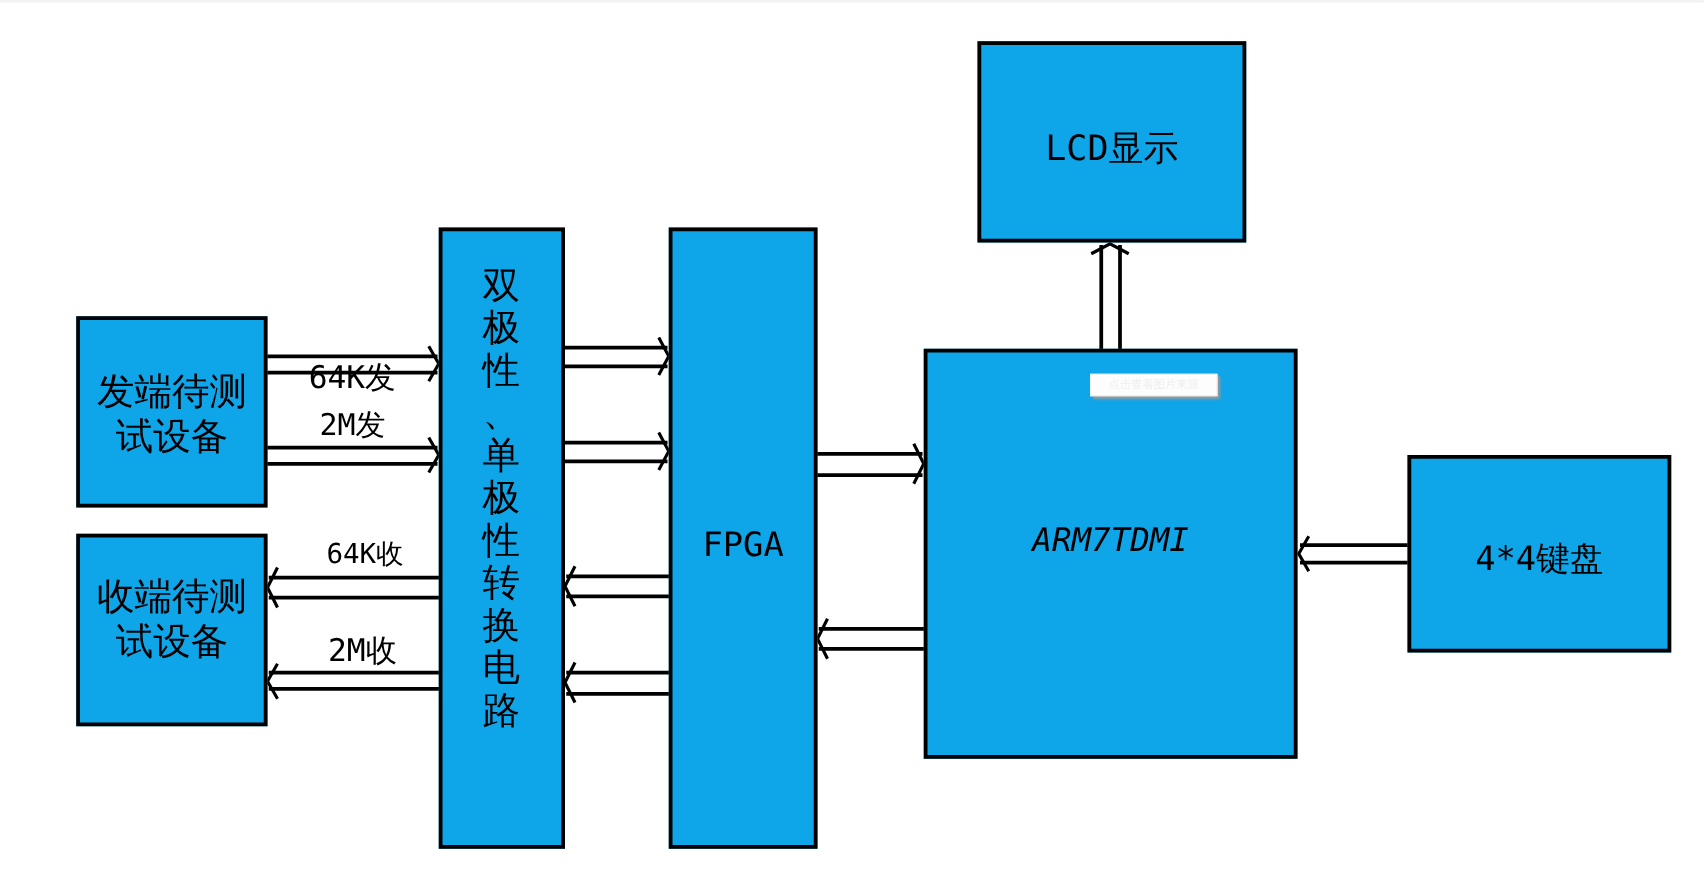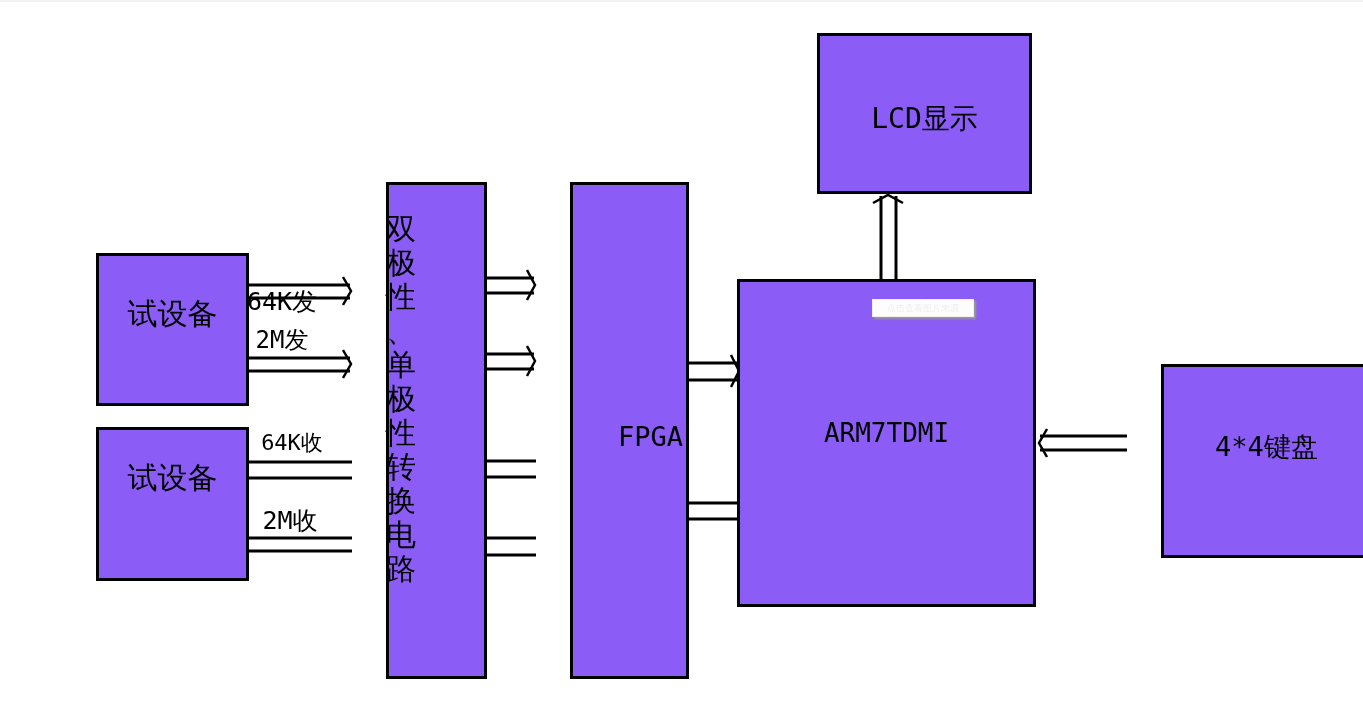--- a/index.html
+++ b/index.html
@@ -1,19 +1,19 @@
 <!DOCTYPE html>
 <html><head>
 <meta charset="utf-8">
 <style>
   html, body { margin: 0; padding: 0; background: #ffffff; }
   body { width: 1363px; height: 710px; position: relative; overflow: hidden;
          font-family: "DejaVu Serif", "Liberation Serif", serif; color: #000; }
   .topband { position: absolute; left: 0; top: 0; width: 1363px; height: 2px; background: #f2f2f2; }
-  .box { position: absolute; border: 3px solid #000; box-sizing: border-box; background: #8b5cf6; margin-left: 35px; }
+  .box { position: absolute; border: 3px solid #000; box-sizing: border-box; background: #0ea5e9; }
   .label { position: absolute; text-align: center; white-space: nowrap; color: #000; }
   .cjk { font-family: "DejaVu Sans", "Liberation Sans", sans-serif; }
   .mono { font-family: "DejaVu Sans Mono", "Liberation Mono", monospace; }
   svg.wires { position: absolute; left: 0; top: 0; }
   .watermark { position: absolute; left: 872px; top: 299px; width: 100px; height: 16px;
                background: #fdfdfd; border: 1px solid #f0f0f0; box-shadow: 2px 2px 2px #9a9a9a;
                font-size: 9px; color: #eeeeee; text-align: center; line-height: 16px;
                font-family: "DejaVu Sans", sans-serif; }
   .vert { position: absolute; left: 352px; top: 183px; width: 98px; height: 495px;
           display: flex; flex-direction: column; align-items: center; justify-content: center; }
@@ -104,56 +104,58 @@
   </g>
 </svg>
 
 <div class="label mono" style="left:232px; top:252px; font-size:25px; width:100px;margin-top:33px;">64K发</div>
 <div class="label mono" style="left:232px; top:324px; font-size:24px; width:100px;">2M发</div>
 <div class="label mono" style="left:242px; top:428px; font-size:22px; width:100px;">64K收</div>
 <div class="label mono" style="left:240px; top:504px; font-size:25px; width:100px;">2M收</div>
 
 <div class="box" style="left:61px; top:253px; width:153px; height:153px;">
   <div class="label cjk" style="left:0; top:40px; width:147px; font-size:30px; line-height:36px;">
+    <div>发端待测</div>
     <div>试设备</div>
   </div>
 </div>
 
 <div class="box" style="left:61px; top:427px; width:153px; height:154px;">
   <div class="label cjk" style="left:0; top:30px; width:147px; font-size:30px; line-height:36px;">
+    <div>收端待测</div>
     <div>试设备</div>
   </div>
 </div>
 
 <div class="box" style="left:351px; top:182px; width:101px; height:497px;"></div>
 <div class="vert cjk" style="top:212px; height:440px; justify-content:flex-start;">
   <span>双</span>
   <span>极</span>
   <span>性</span>
   <span>、</span>
   <span>单</span>
   <span>极</span>
   <span>性</span>
   <span>转</span>
   <span>换</span>
   <span>电</span>
   <span>路</span>
 </div>
 
 <div class="box" style="left:535px; top:182px; width:119px; height:497px;">
-  <div class="label mono" style="left:0; top:236px; width:113px; font-size:27px;padding-left:21px;">FPGA</div>
+  <div class="label mono" style="left:0; top:236px; width:113px; font-size:27px;">FPGA</div>
 </div>
 
 <div class="box" style="left:782px; top:33px; width:215px; height:161px;">
   <div class="label mono" style="left:0; top:64px; width:209px; font-size:28px;">LCD显示</div>
 </div>
 
-<div class="box" style="left:702px; top:279px; width:299px; height:328px;">
+<div class="box" style="left:739px; top:279px; width:299px; height:328px;font-style:italic;">
   <div class="label mono" style="left:0; top:136px; width:293px; font-size:26px; line-height:30px;">
     <div>ARM7TDMI</div>
   </div>
 </div>
 
 <div class="watermark">点击查看图片来源</div>
 
-<div class="box" style="left:1126px; top:364px; width:211px; height:194px;">
+<div class="box" style="left:1126px; top:364px; width:211px; height:158px;">
   <div class="label mono" style="left:0; top:62px; width:205px; font-size:27px;">4*4键盘</div>
 </div>
 
 </body></html>

